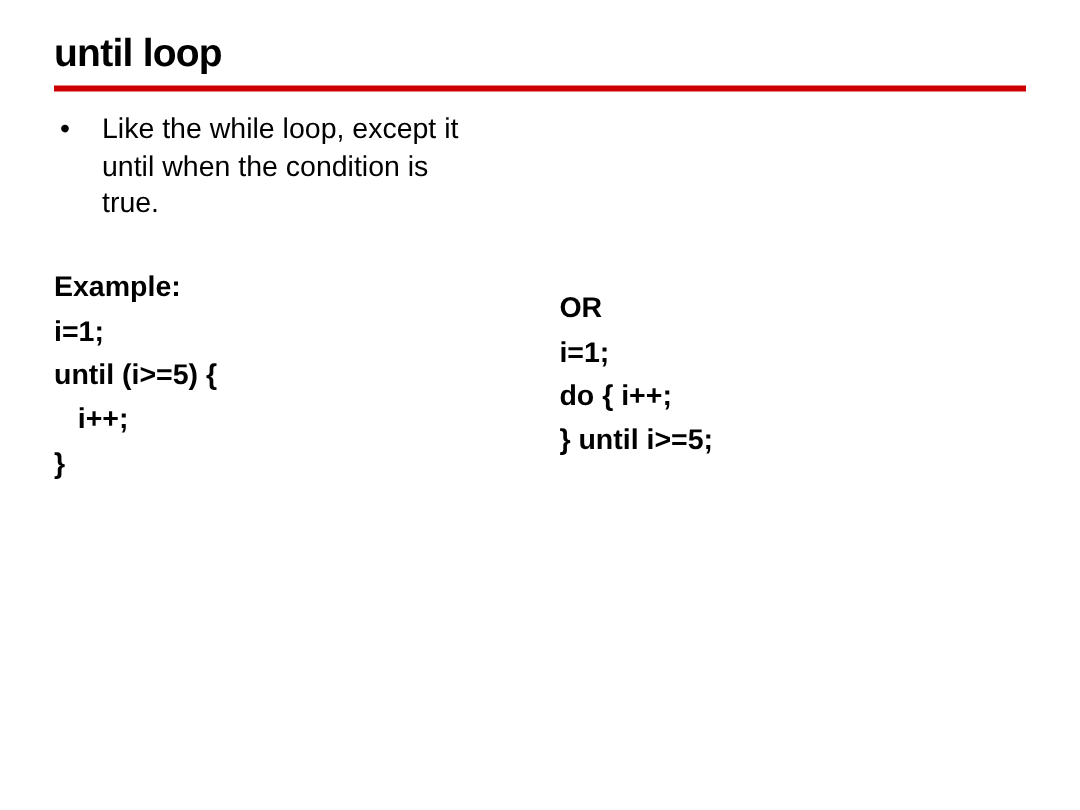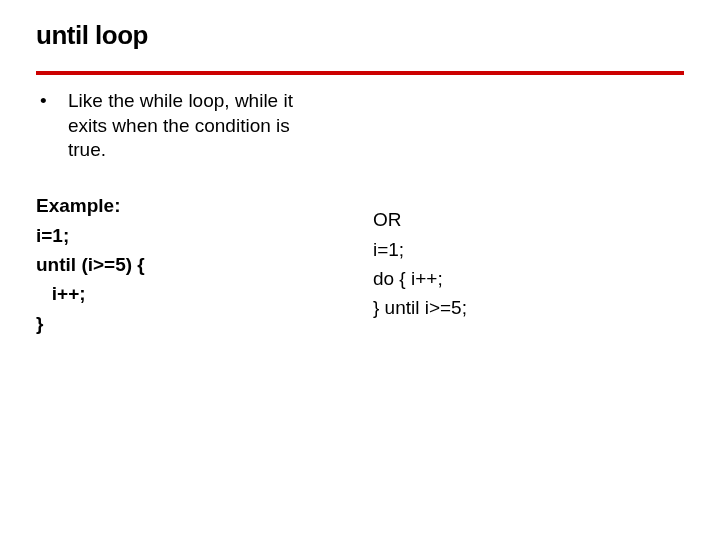--- a/index.html
+++ b/index.html
@@ -12,21 +12,21 @@
     color: #000000;
   }
   .slide {
     box-sizing: border-box;
     padding: 20px 36px 0 36px;
   }
   .title {
     font-weight: 900;
     font-size: 26px;
     letter-spacing: -0.5px;
-    margin: 0 0 20px 0;
+    margin: 0 0 6px 0;
   }
   .rule {
     border: none;
     border-top: 4px solid #cc0000;
     margin: 0 0 14px 0;
   }
   .body {
     font-size: 19px;
     line-height: 1.3;
   }
@@ -44,41 +44,42 @@
   .columns {
     display: flex;
   }
   .col-left {
     flex: 0 0 52%;
     font-weight: bold;
   }
   .col-right {
     flex: 0 0 48%;
     padding-top: 14px;
+    font-weight: bold;
   }
   .code {
     white-space: pre;
     font-family: Verdana, Geneva, sans-serif;
     font-size: 19px;
     line-height: 1.55;
   }
 </style>
 </head>
 <body>
 
 <div class="slide">
 
   <h1 class="title">until loop</h1>
   <hr class="rule">
 
   <div class="body">
 
     <div class="bullet-row">
       <div class="bullet-mark">•</div>
-      <div class="bullet-text">Like the while loop, while it exits when the condition is true.</div>
+      <div class="bullet-text">Like the while loop, except it until when the condition is true.</div>
     </div>
 
     <div class="columns">
       <div class="col-left">
         <div class="code">Example:
 i=1;
 until (i&gt;=5) {
    i++;
 }</div>
       </div>

